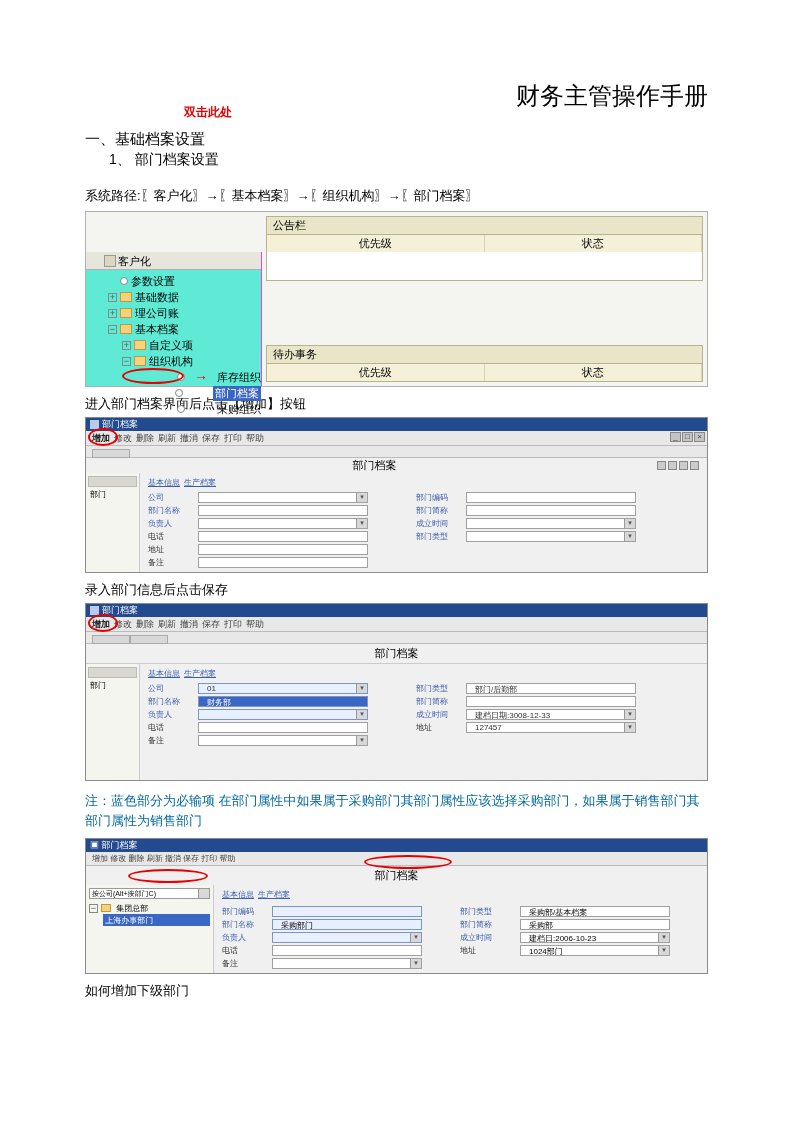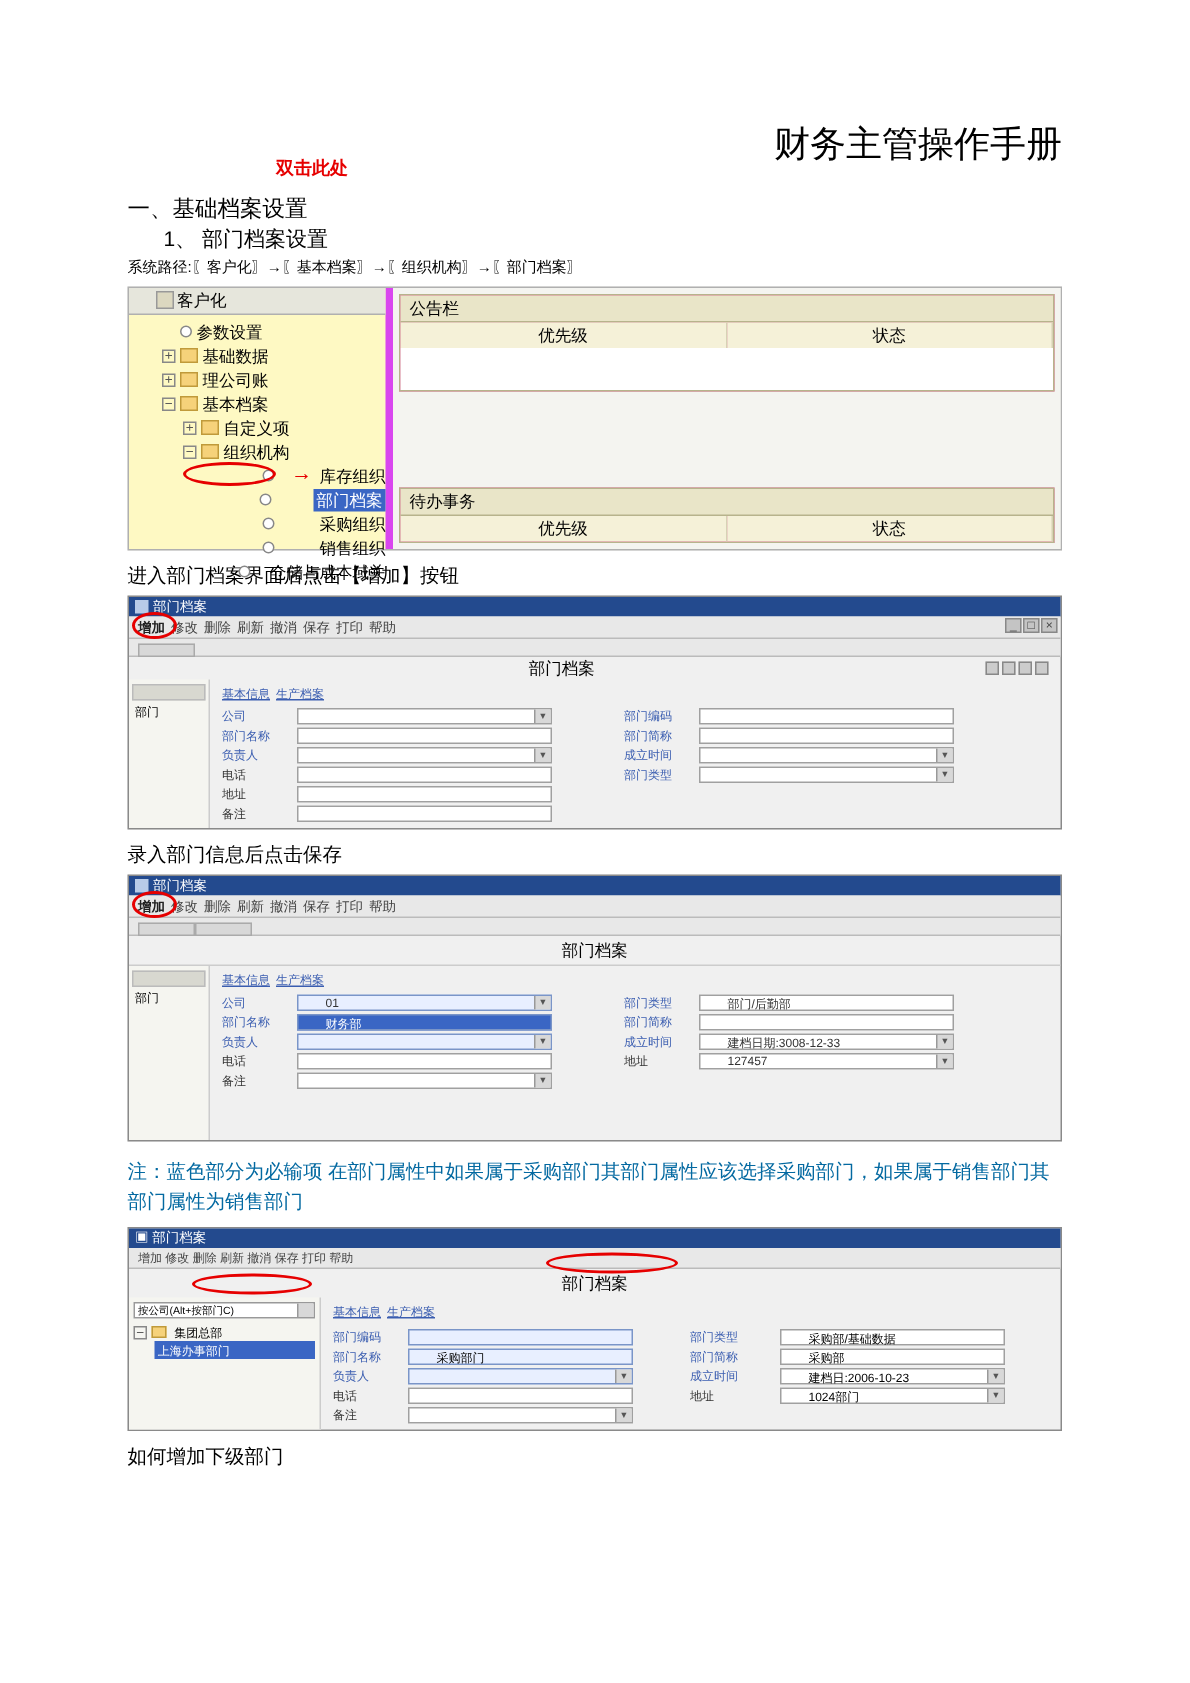--- a/index.html
+++ b/index.html
@@ -9,27 +9,27 @@
     background: #fff;
     font-family: "Microsoft YaHei", "SimSun", Arial, sans-serif;
     font-size: 13px;
     color: #000;
     padding: 80px 85px 40px 85px;
     position: relative;
   }
   .doc-title { text-align: right; font-size: 24px; margin-bottom: 18px; font-weight: normal; }
   .h1 { font-size: 15px; margin: 4px 0 2px 0; }
   .h2 { font-size: 14px; margin: 2px 0 2px 24px; }
-  .path { font-size: 10px; margin: 2px 0 6px 0; }
+  .path { font-size: 13px; margin: 18px 0 6px 0; }
   .caption { font-size: 13px; margin: 8px 0 4px 0; }
   .note-red { color: #0369a1; font-size: 13px; margin: 10px 0 8px 0; line-height: 1.5; }
 
   
   .ss1 { display: flex; width: 100%; height: 176px; border: 1px solid #b0b0b0; background: #f4f4f0; }
-  .ss1-left { width: 176px; background: #fef9c3; border-right: 5px solid #d946ef; position: relative; }
+  .ss1-left { width: 176px; background: #5eead4; border-right: 1px solid #d946ef; position: relative; margin-top: 40px; }
   .ss1-left-hdr { height: 18px; background: #e6e6dc; border-bottom: 1px solid #b0b0b0; padding-left: 18px; font-size: 11px; line-height: 18px; }
   .ss1-left-hdr .sq { display: inline-block; width: 12px; height: 12px; background: #dcd8c0; border: 1px solid #999; vertical-align: -2px; margin-right: 2px; }
   .tree { padding: 3px 0 0 8px; font-size: 11px; }
   .tree-row { display: flex; align-items: center; height: 16px; position: relative; }
   .exp { width: 9px; height: 9px; border: 1px solid #888; text-align: center; line-height: 7px; font-size: 9px; margin-right: 3px; color: #555; }
   .exp.blank { border: none; }
   .folder { width: 12px; height: 10px; background: #f6d27a; border: 1px solid #c09a3a; margin-right: 3px; }
   .dot { width: 8px; height: 8px; border-radius: 50%; background: #fff; border: 1px solid #888; margin-right: 3px; }
   .tree-row.sel span.lbl { background: #3a66c4; color: #fff; padding: 0 2px; }
   .i1 { padding-left: 14px; }
@@ -66,21 +66,21 @@
   .ssf-body { display: flex; }
   .ssf-left { width: 54px; background: #f5f5f0; border-right: 1px solid #ccc; padding: 3px 2px; font-size: 8px; }
   .ssf-left .top { height: 11px; background: #d8d8d0; border: 1px solid #bbb; margin-bottom: 2px; }
   .ssf-left .node { height: 10px; margin-bottom: 2px; padding-left: 2px; }
   .ssf-main { flex: 1; padding: 4px 8px; position: relative; }
   .ssf-linkrow { font-size: 8px; color: #3a5db0; text-decoration: underline; margin-bottom: 4px; display: flex; }
   .ssf-linkrow span { margin-right: 4px; }
   .form-grid { display: grid; grid-template-columns: 46px 170px 40px 46px 170px; row-gap: 2px; column-gap: 4px; align-items: center; }
   .fg-label { font-size: 8px; color: #3a5db0; text-align: left; }
   .fg-label.black { color: #333; }
-  .fg-input { height: 11px; background: #fff; border: 1px solid #a0a0a0; font-size: 8px; padding-left: 18px; position: relative; }
+  .fg-input { height: 11px; background: #fff; border: 1px solid #a0a0a0; font-size: 8px; padding-left: 8px; position: relative; }
   .fg-input.req { background: #e8efff; border: 1px solid #7a95c8; }
   .fg-input .dd { position: absolute; right: 0; top: 0; width: 11px; height: 9px; background: #d8d8d8; border-left: 1px solid #999; text-align: center; font-size: 7px; color: #555; }
 
   .ss3 .fg-input.filled { color: #333; }
 
   
   .ss4 { width: 100%; border: 1px solid #8a8a8a; background: #f0f0f0; }
   .ss4-titlebar { height: 13px; background: #234a8e; color: #fff; font-size: 9px; padding-left: 4px; line-height: 13px; }
   .ss4-menu { height: 14px; background: #e8e8e8; border-bottom: 1px solid #bbb; font-size: 8px; padding-left: 6px; line-height: 14px; color: #444; }
   .ss4-header { text-align: center; font-size: 11px; padding: 2px 0; }
@@ -333,21 +333,21 @@
       <div class="tree-row2"><span class="exp">−</span> <span class="folder" style="width:10px;height:8px;"></span>&nbsp;<span>集团总部</span></div>
       <div class="tree-row2 sel" style="margin-left:14px;">&nbsp;<span>上海办事部门</span></div>
     </div>
     <div class="ss4-right">
       <div class="ss4-links"><span>基本信息</span><span>生产档案</span></div>
       <div class="form-grid" style="grid-template-columns:46px 150px 30px 56px 150px;">
         <div class="fg-label">部门编码</div>
           <div class="fg-input req"></div>
           <div></div>
         <div class="fg-label">部门类型</div>
-          <div class="fg-input filled">采购部/基础数据</div>
+          <div class="fg-input filled">采购部/基本档案</div>
         <div class="fg-label">部门名称</div>
           <div class="fg-input req filled">采购部门</div>
           <div></div>
         <div class="fg-label">部门简称</div>
           <div class="fg-input filled">采购部</div>
         <div class="fg-label">负责人</div>
           <div class="fg-input req">
             <span class="dd">▾</span>
           </div>
           <div></div>

